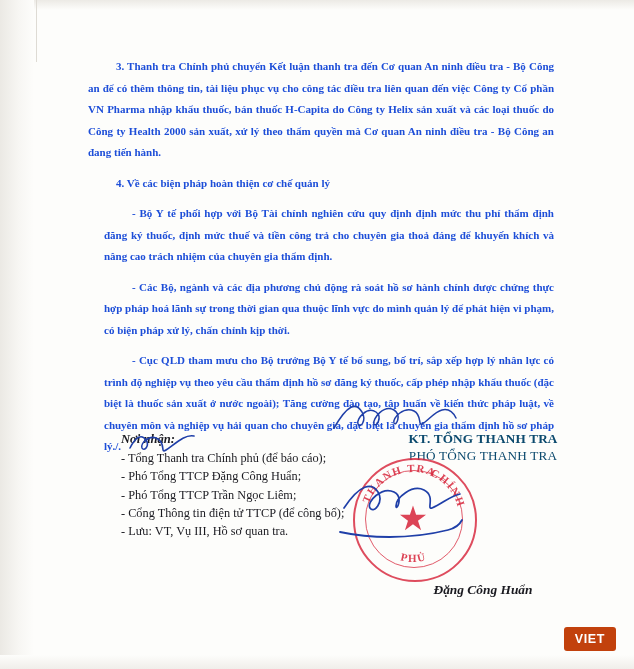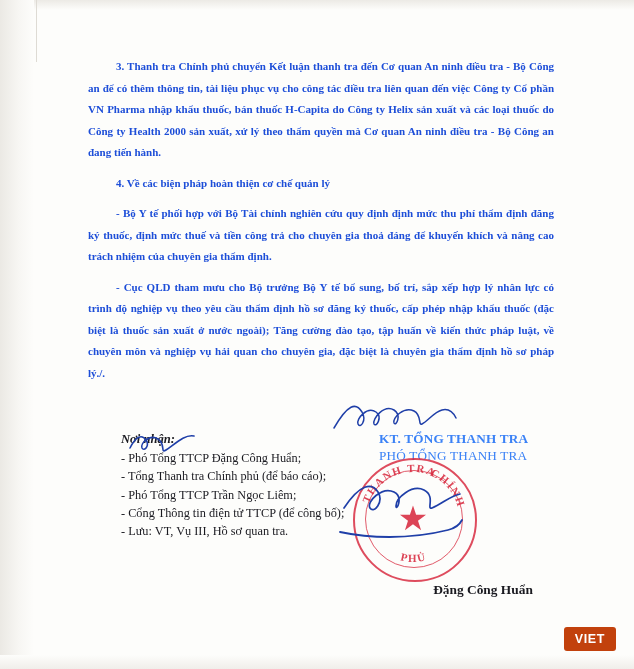--- a/index.html
+++ b/index.html
@@ -59,20 +59,21 @@
     font-size: 11px;
     line-height: 21.5px;
     text-align: justify;
     color: #1d4ed8;
     text-indent: 28px;
     font-family: "Liberation Serif", serif;
     font-weight: bold;
   }
   p.para.dash {
     text-indent: 28px;
+    margin-left: 16px;
   }
   p.para.spaced {
     margin-top: 9px;
   }
 
   
   .sig-block {
     position: absolute;
     left: 96px;
     top: 430px;
@@ -102,21 +103,22 @@
     padding: 0;
   }
   .recipients li {
     white-space: nowrap;
   }
   .signer {
     position: absolute;
     left: 258px;
     top: 0;
     width: 208px;
-    color: #3b82f6;
+    text-align: center;
+    color: #0c4a6e;
   }
   .signer .line1 {
     font-weight: bold;
     font-size: 13.2px;
     letter-spacing: 0.2px;
     line-height: 17px;
   }
   .signer .line2 {
     font-weight: normal;
     font-size: 13.2px;
@@ -125,20 +127,21 @@
   }
   .signer-name {
     position: absolute;
     left: 258px;
     top: 152px;
     width: 208px;
     text-align: center;
     font-weight: bold;
     font-size: 13.4px;
     color: #1a1a20;
+    font-style: italic;
   }
 
   
   .seal {
     position: absolute;
     left: 232px;
     top: 28px;
     width: 124px;
     height: 124px;
   }
@@ -218,30 +221,31 @@
 
   <div class="scan-top-edge"></div>
   <div class="scan-left-edge"></div>
   <div class="scan-fold"></div>
   <div class="scan-bottom-edge"></div>
 
   <div class="content">
     <p class="para">3. Thanh tra Chính phủ chuyển Kết luận thanh tra đến Cơ quan An ninh điều tra - Bộ Công an để có thêm thông tin, tài liệu phục vụ cho công tác điều tra liên quan đến việc Công ty Cổ phần VN Pharma nhập khẩu thuốc, bán thuốc H-Capita do Công ty Helix sản xuất và các loại thuốc do Công ty Health 2000 sản xuất, xử lý theo thẩm quyền mà Cơ quan An ninh điều tra - Bộ Công an đang tiến hành.</p>
     <p class="para spaced">4. Về các biện pháp hoàn thiện cơ chế quản lý</p>
     <p class="para dash spaced">- Bộ Y tế phối hợp với Bộ Tài chính nghiên cứu quy định định mức thu phí thẩm định đăng ký thuốc, định mức thuế và tiền công trả cho chuyên gia thoả đáng để khuyến khích và nâng cao trách nhiệm của chuyên gia thẩm định.</p>
+    <p class="para dash spaced">- Các Bộ, ngành và các địa phương chủ động rà soát hồ sơ hành chính được chứng thực hợp pháp hoá lãnh sự trong thời gian qua thuộc lĩnh vực do mình quản lý để phát hiện vi phạm, có biện pháp xử lý, chấn chỉnh kịp thời.</p>
     <p class="para dash spaced">- Cục QLD tham mưu cho Bộ trưởng Bộ Y tế bổ sung, bố trí, sắp xếp hợp lý nhân lực có trình độ nghiệp vụ theo yêu cầu thẩm định hồ sơ đăng ký thuốc, cấp phép nhập khẩu thuốc (đặc biệt là thuốc sản xuất ở nước ngoài); Tăng cường đào tạo, tập huấn về kiến thức pháp luật, về chuyên môn và nghiệp vụ hải quan cho chuyên gia, đặc biệt là chuyên gia thẩm định hồ sơ pháp lý./.</p>
   </div>
 
   <div class="sig-block">
 
     <div class="recipients">
       <div class="rec-title">Nơi nhận:</div>
       <ul>
+        <li>- Tổng Thanh tra Chính phủ (để báo cáo);</li>
         <li>- Phó Tổng TTCP Đặng Công Huẩn;</li>
-        <li>- Tổng Thanh tra Chính phủ (để báo cáo);</li>
         <li>- Phó Tổng TTCP Trần Ngọc Liêm;</li>
         <li>- Cổng Thông tin điện tử TTCP (để công bố);</li>
         <li>- Lưu: VT, Vụ III, Hồ sơ quan tra.</li>
       </ul>
     </div>
 
     <div class="signer">
       <div class="line1">KT. TỔNG THANH TRA</div>
       <div class="line2">PHÓ TỔNG THANH TRA</div>
     </div>

